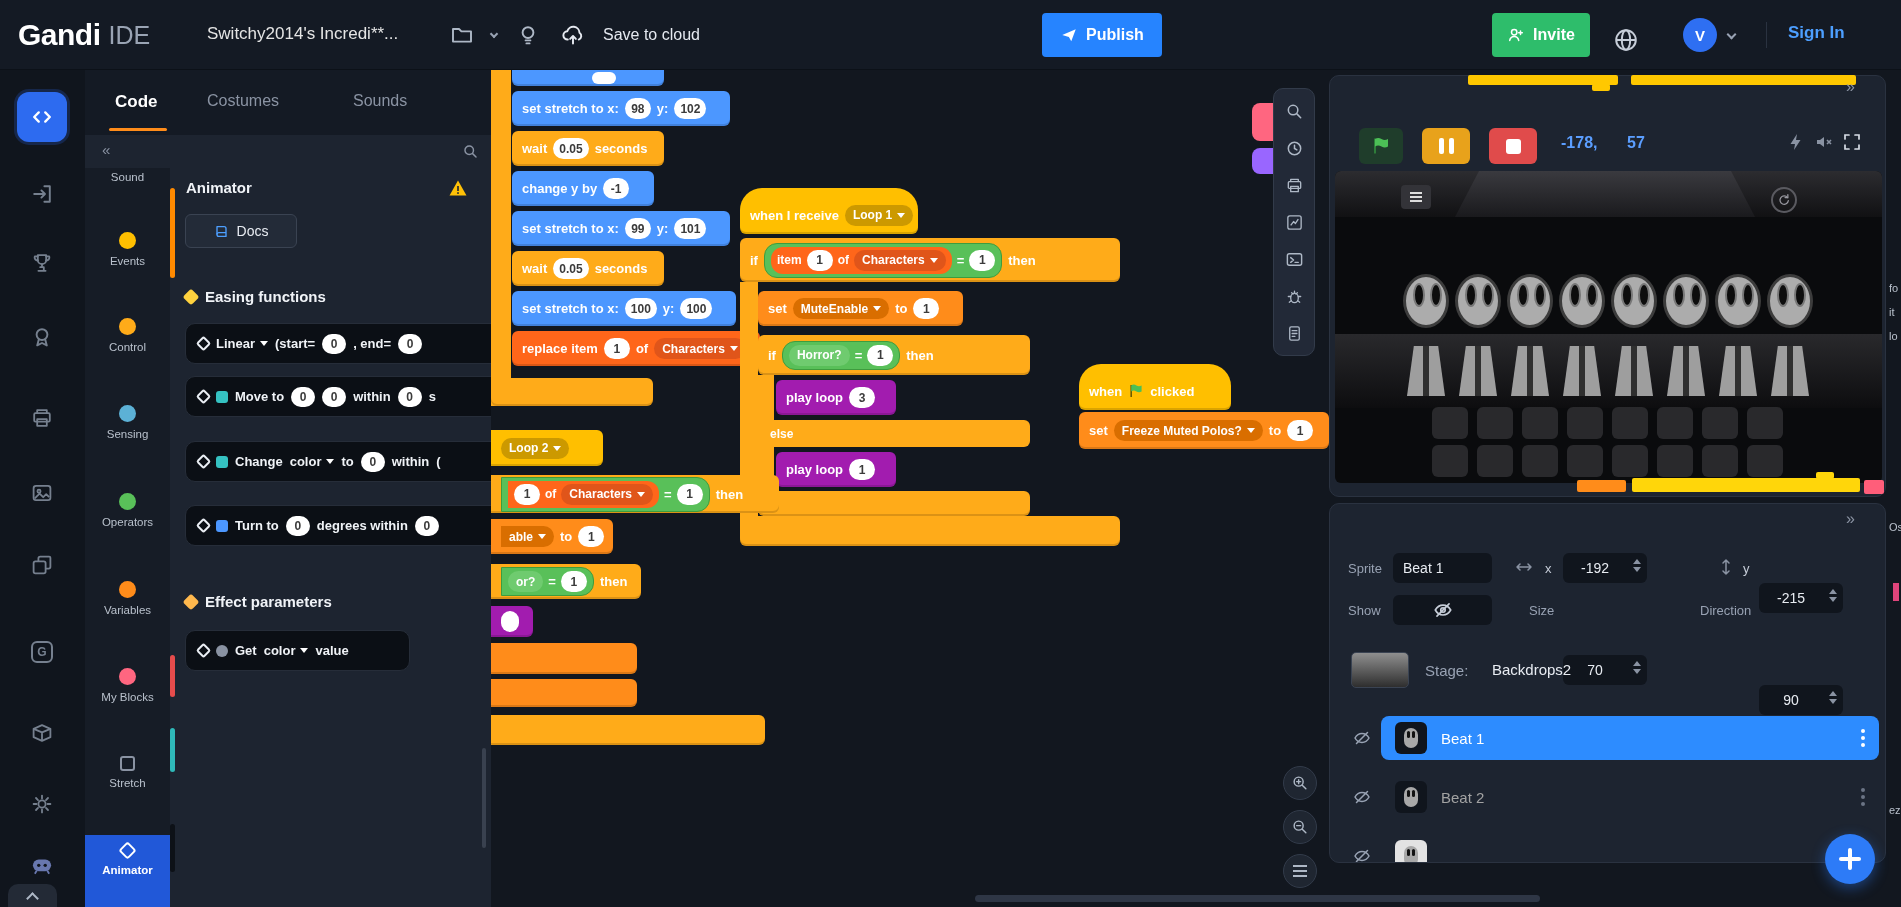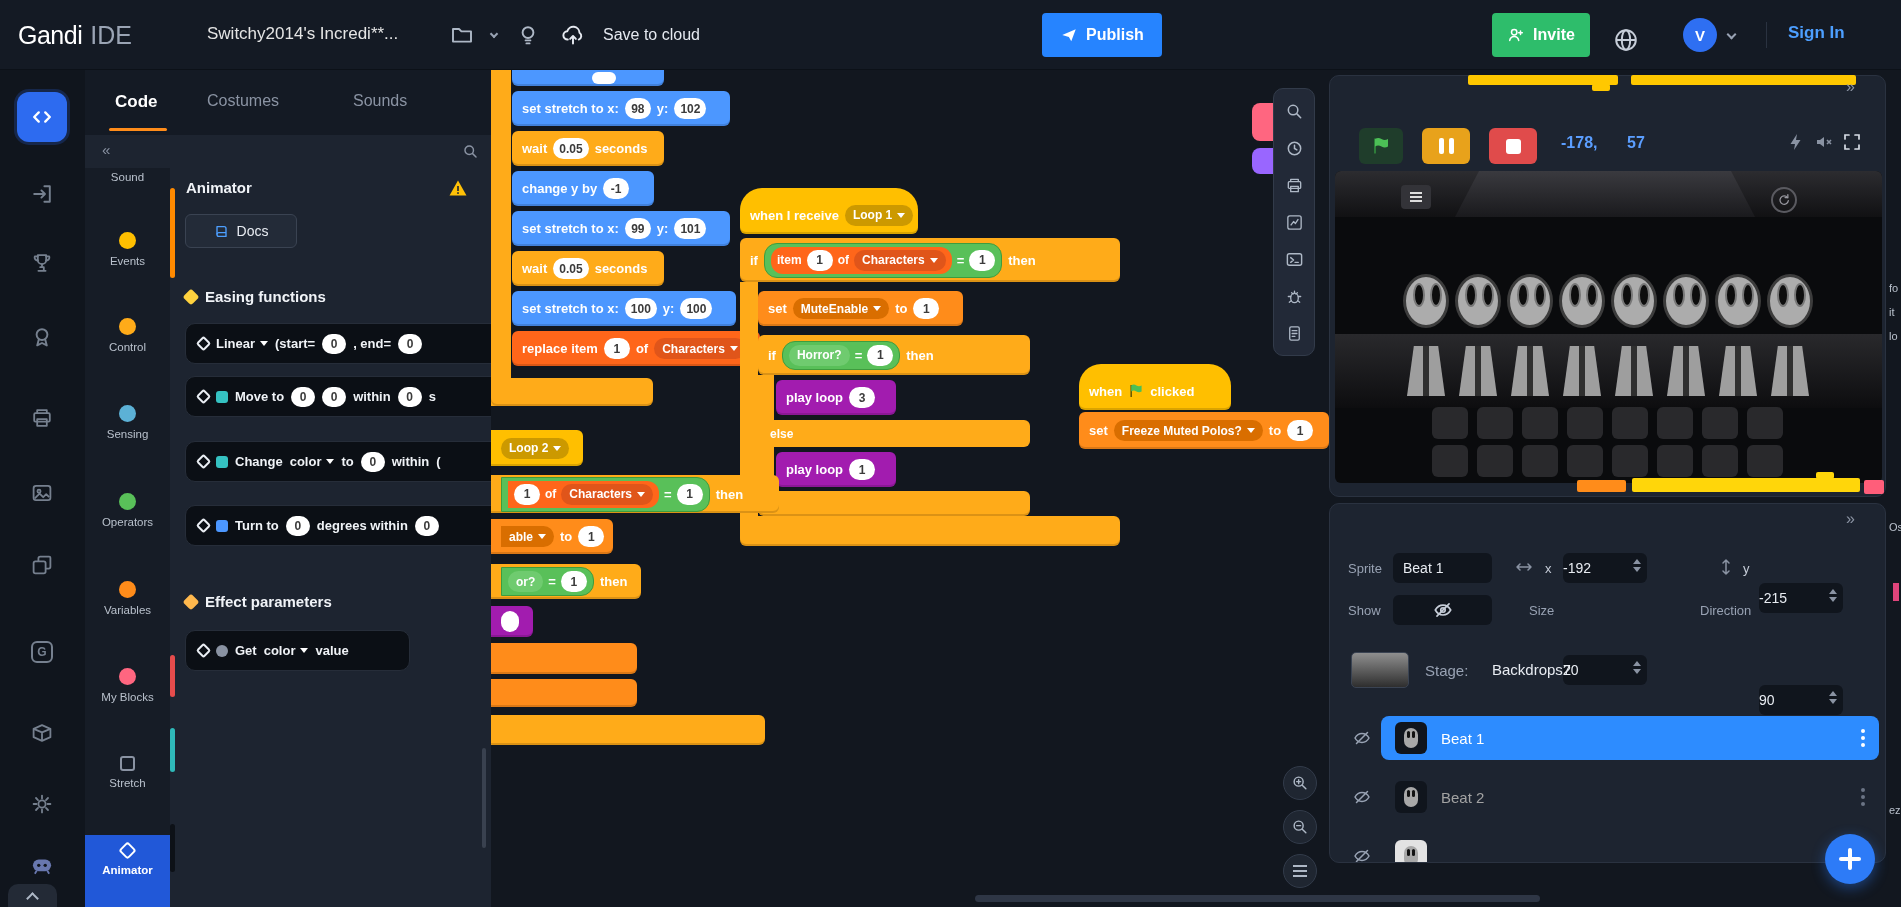--- a/index.html
+++ b/index.html
@@ -3,21 +3,21 @@
 <meta charset="utf-8">
 <style>
   *{margin:0;padding:0;box-sizing:border-box}
   html,body{width:1901px;height:907px;overflow:hidden;background:#0F141C;
     font-family:"Liberation Sans","DejaVu Sans",sans-serif;}
   #app{position:relative;width:1901px;height:907px;background:#11161F;color:#E5E9F0;overflow:hidden}
   .abs{position:absolute}
   
   #topbar{position:absolute;left:0;top:0;width:1901px;height:70px;background:#141A24;z-index:50;border-bottom:1px solid #0C1118}
   #topbar .logo{position:absolute;left:18px;top:0;height:70px;display:flex;align-items:center;gap:8px}
-  .logo-bold{font-size:25px;font-weight:400;color:#FFFFFF;letter-spacing:-.5px}
+  .logo-bold{font-size:30px;font-weight:700;color:#FFFFFF;letter-spacing:-.5px}
   .logo-light{font-size:25px;font-weight:500;color:#9AA4B4}
   .tb-title{position:absolute;left:207px;top:24px;font-size:17px;color:#e5e5e5;white-space:nowrap}
   .tb-btn{position:absolute;display:flex;align-items:center;gap:17px;height:40px;top:15px;color:#C6CDD8}
   .btn{display:flex;align-items:center;justify-content:center;gap:8px;border-radius:4px;color:#fff;font-size:16px;font-weight:600;cursor:pointer}
   #publish-btn{position:absolute;left:1042px;top:13px;width:120px;height:44px;background:#2684FF}
   #invite-btn{position:absolute;left:1492px;top:13px;width:98px;height:44px;background:#2EBD6B}
   .avatar{position:absolute;left:1683px;top:18px;width:34px;height:34px;border-radius:50%;background:#2E6FF2;color:#fff;
     display:flex;align-items:center;justify-content:center;font-size:15px;font-weight:700}
   .signin{position:absolute;left:1788px;top:23px;font-size:17px;font-weight:600;color:#4D9FFF}
   .vdiv{position:absolute;left:1766px;top:22px;width:1px;height:26px;background:#2A3240}
@@ -106,21 +106,21 @@
   .eye.l{left:7px}.eye.r{left:24px}
   .bod{position:absolute;top:175px;width:38px;height:50px;
     background:linear-gradient(90deg,#9E9E9E 42%,#2F2F2F 42%,#2F2F2F 58%,#9E9E9E 58%);clip-path:polygon(18% 0,82% 0,100% 100%,0 100%)}
   .sq{position:absolute;width:36px;height:32px;background:#29292C;border-radius:6px}
   .bstrip{position:absolute;border-radius:2px}
   
   #spritepanel{position:absolute;left:1329px;top:503px;width:557px;height:360px;background:#1D2430;border:1px solid #2A3240;
     border-radius:10px;z-index:30;overflow:hidden}
   .lab{position:absolute;color:#98A2B3;font-size:13px}
   .val{position:absolute;background:#10151D;border-radius:6px;color:#E8ECF2;display:flex;align-items:center;font-size:14px}
-  .stepper{padding-right:20px;position:relative}
+  .stepper{justify-content:center;padding-right:20px;position:relative}
   .arrows{position:absolute;right:6px;top:6px;display:flex;flex-direction:column;gap:3px}
   .tri-up{width:0;height:0;border-left:4px solid transparent;border-right:4px solid transparent;border-bottom:5px solid #8A93A3}
   .tri-dn{width:0;height:0;border-left:4px solid transparent;border-right:4px solid transparent;border-top:5px solid #8A93A3}
   .spr-row{position:absolute;left:51px;width:498px;height:44px;border-radius:8px;display:flex;align-items:center;padding:0 14px;gap:14px}
   .spr-row.sel{background:#2D8CFF}
   .thumb{width:32px;height:32px;border-radius:6px;background:#10151D;display:flex;align-items:center;justify-content:center;flex:none}
   .minichar{width:14px;height:20px;background:#A8A8A8;border-radius:7px;position:relative}
   .minichar:before,.minichar:after{content:"";position:absolute;top:3px;width:3px;height:7px;background:#111;border-radius:2px}
   .minichar:before{left:3px}.minichar:after{right:3px}
   .kebab{width:4px;height:4px;border-radius:50%;background:currentColor;box-shadow:0 -7px 0 currentColor,0 7px 0 currentColor;margin-left:auto}
@@ -533,21 +533,21 @@
     <div class="blk c-vars" style="left:588px;top:342px;width:250px;height:37px">
       <span>set</span>
       <span class="pill p-vars">
           <span>Freeze Muted Polos?</span>
           <i class="dd"></i>
         </span>
       <span>to</span>
       <span class="oval">1</span>
     </div>
 
-    <div class="blk c-events cutL" style="left:0;top:360px;width:92px;height:36px">
+    <div class="blk c-events cutL" style="left:0;top:360px;width:112px;height:36px">
       <span class="pill p-events">
           <span>Loop 2</span>
           <i class="dd"></i>
         </span>
     </div>
     <div class="blk c-control cutL" style="left:0;top:405px;width:288px;height:38px">
       <span class="hex cutL">
         <span class="rep-list cutL">
           <span class="oval">1</span>
           <span>of</span>

